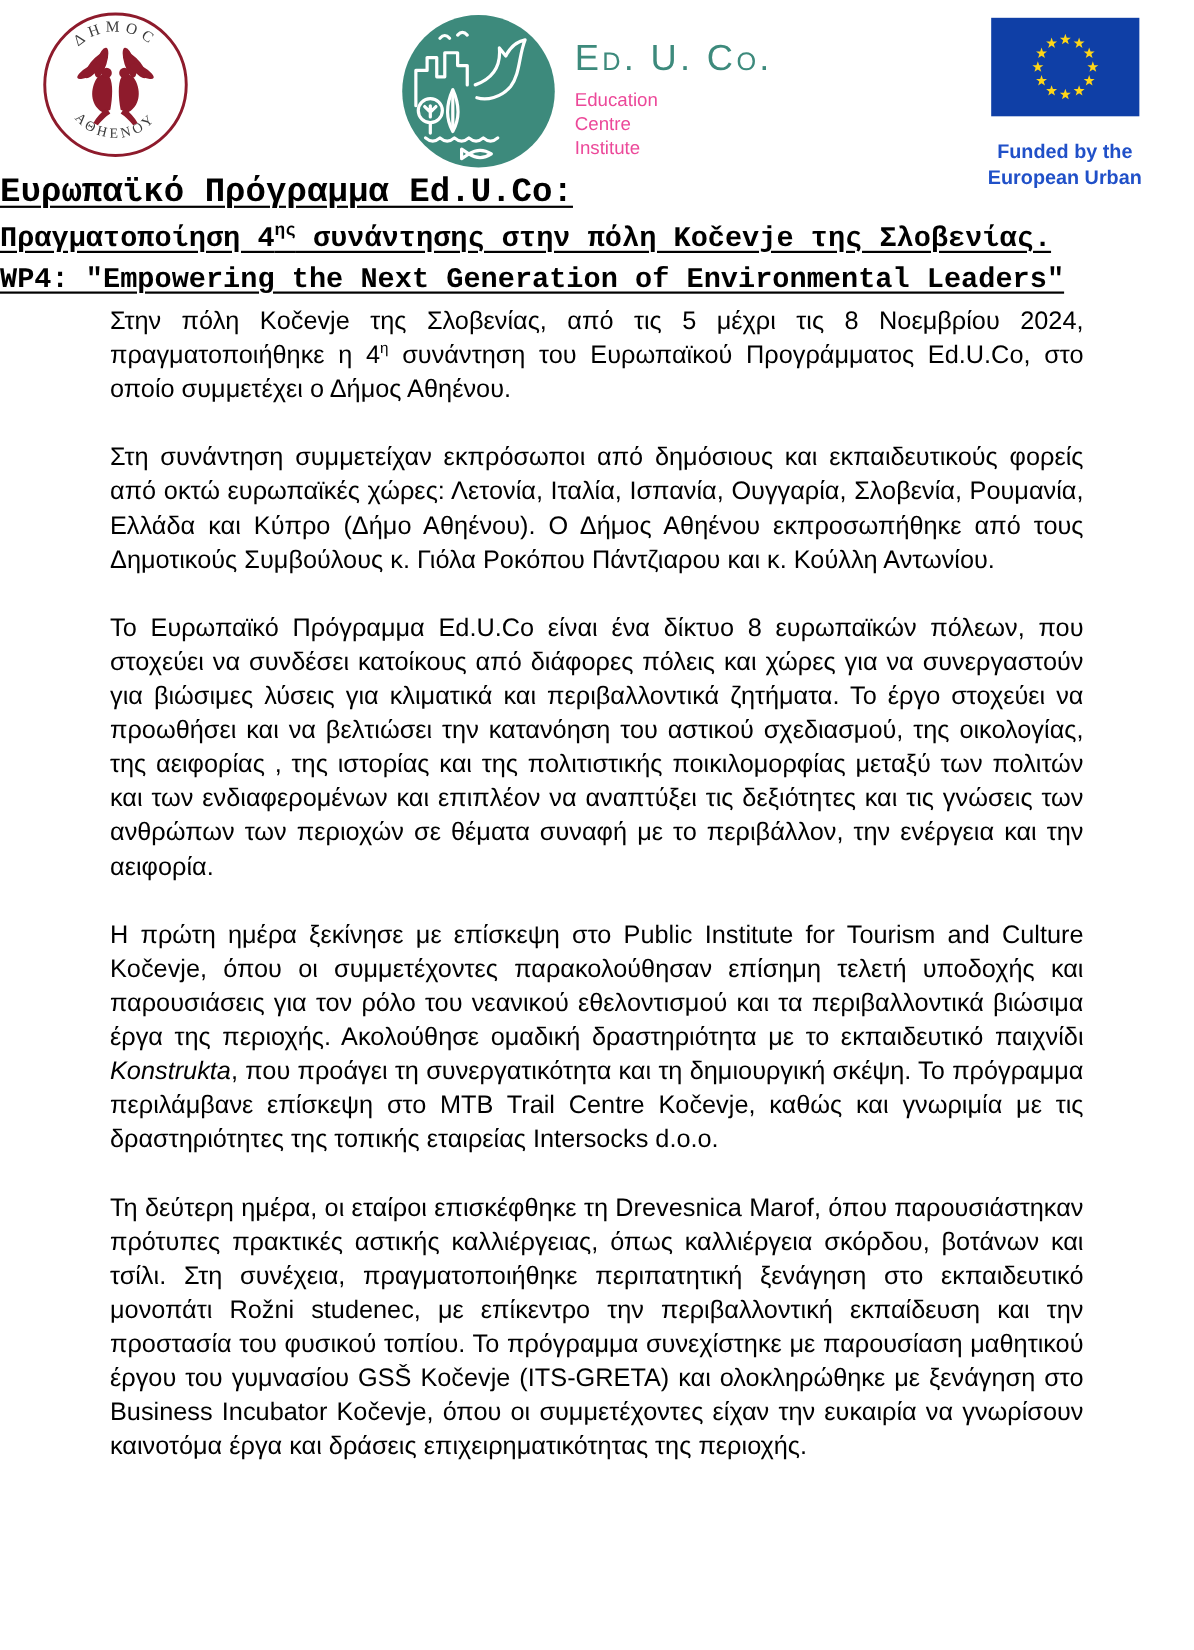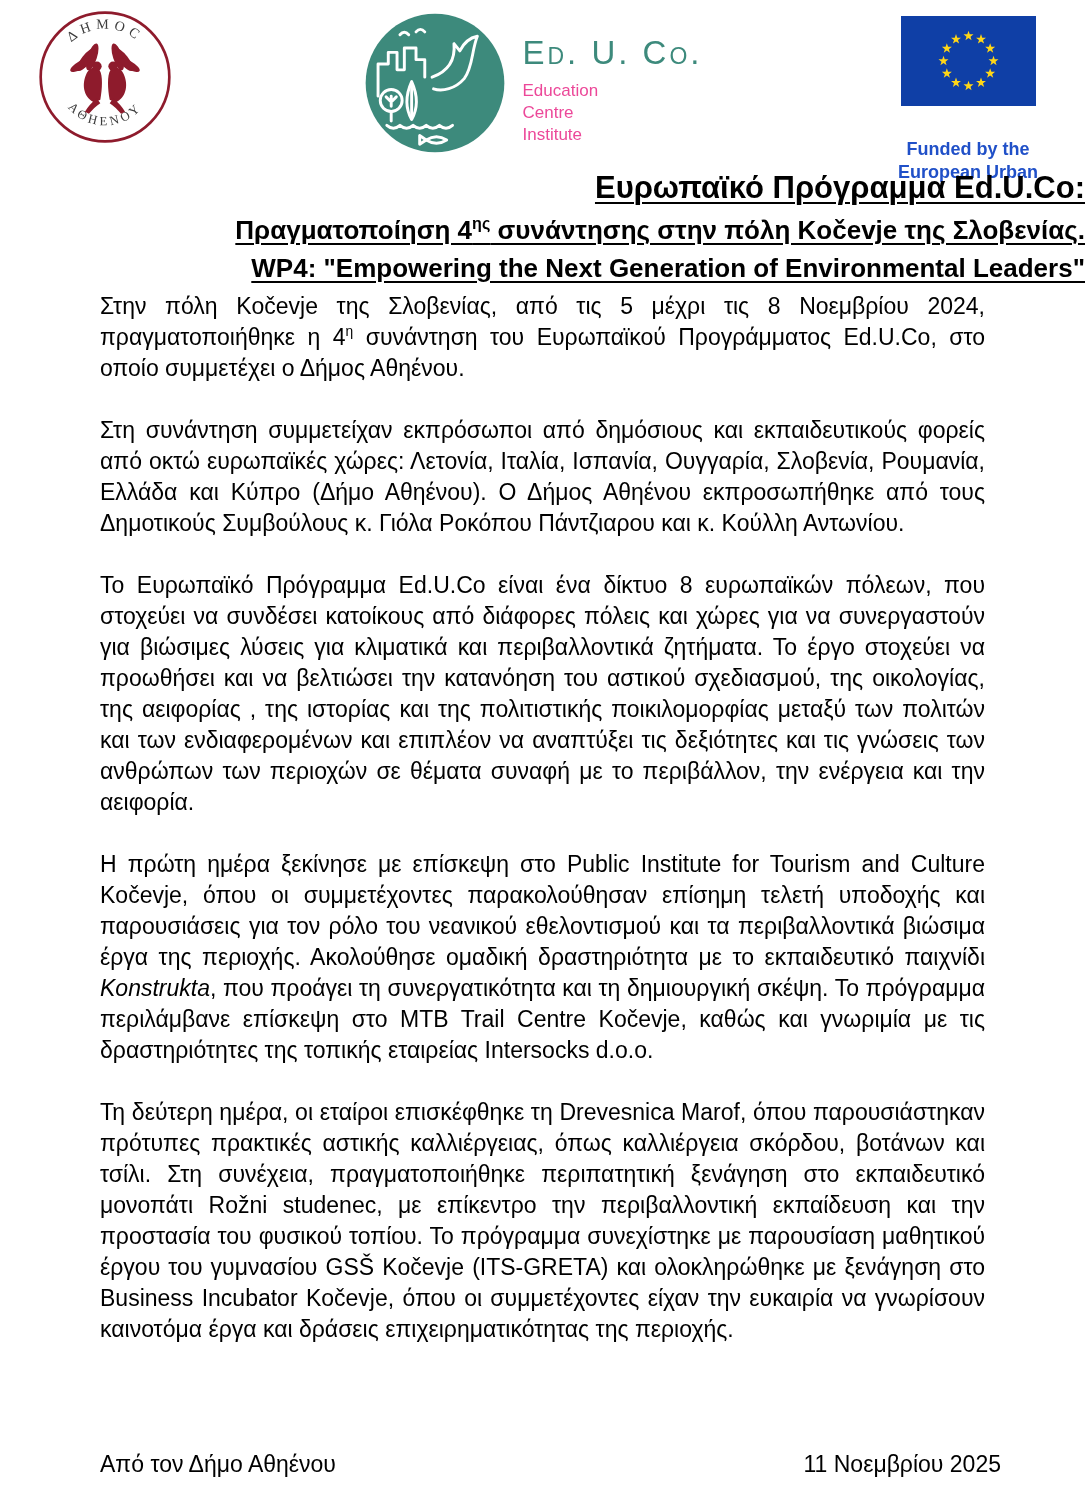--- a/index.html
+++ b/index.html
@@ -38,28 +38,28 @@
   
   .athienou svg{display:block;}
   
   .eduvo{display:flex;align-items:center;gap:14px;justify-content:center;}
   .eduvo-text{padding-top:14px;}
   .eduvo-wordmark{color:var(--eduvo-teal);font-size:33px;letter-spacing:3px;
     font-variant:small-caps;font-weight:500;margin-bottom:8px;}
   .eduvo-tagline{font-size:17px;color:#ec4899;line-height:1.3;}
   
   .eu-funded{width:150px;text-align:center;padding-top:6px;}
-  .eu-caption{margin-top:28px;font-size:18px;font-weight:bold;
+  .eu-caption{margin-top:16px;font-size:18px;font-weight:bold;
     color:var(--funded-text-blue);line-height:1.25;}
   
-  .title-block{text-align:right;margin-top:12px;}
+  .title-block{text-align:left;font-family:Liberation Mono, monospace;}
   .title-line1{font-size:31px;font-weight:bold;text-decoration:underline;
     text-decoration-thickness:2px;text-underline-offset:4px;margin-bottom:8px;}
   .title-line2,.title-line3{font-size:26px;font-weight:bold;text-decoration:underline;
-    text-decoration-thickness:2px;text-underline-offset:4px;margin-bottom:7px;padding-left:43px;}
+    text-decoration-thickness:2px;text-underline-offset:4px;margin-bottom:7px;}
   .title-line2 sup{font-size:62%;}
   
   .doc-body{padding:0 100px;}
   .doc-body p{font-size:23px;line-height:31px;text-align:justify;margin:0 0 31px 0;}
   .doc-body p sup{font-size:60%;line-height:0;}
   
   .doc-footer{position:absolute;left:100px;right:84px;bottom:22px;
     display:flex;justify-content:space-between;font-size:23px;}
 </style>
 </head>
@@ -169,17 +169,13 @@
 
   <div class="doc-body">
       <p><span>Στην πόλη Kočevje της Σλοβενίας, από τις 5 μέχρι τις 8 Νοεμβρίου 2024, πραγματοποιήθηκε η 4</span><sup>η</sup><span> συνάντηση του Ευρωπαϊκού Προγράμματος Ed.U.Co, στο οποίο συμμετέχει ο Δήμος Αθηένου.</span></p>
       <p><span>Στη συνάντηση συμμετείχαν εκπρόσωποι από δημόσιους και εκπαιδευτικούς φορείς από οκτώ ευρωπαϊκές χώρες: Λετονία, Ιταλία, Ισπανία, Ουγγαρία, Σλοβενία, Ρουμανία, Ελλάδα και Κύπρο (Δήμο Αθηένου). Ο Δήμος Αθηένου εκπροσωπήθηκε από τους Δημοτικούς Συμβούλους κ. Γιόλα Ροκόπου Πάντζιαρου και κ. Κούλλη Αντωνίου.</span></p>
       <p><span>Το Ευρωπαϊκό Πρόγραμμα Ed.U.Co είναι ένα δίκτυο 8 ευρωπαϊκών πόλεων, που στοχεύει να συνδέσει κατοίκους από διάφορες πόλεις και χώρες για να συνεργαστούν για βιώσιμες λύσεις για κλιματικά και περιβαλλοντικά ζητήματα.  Το έργο στοχεύει να προωθήσει και να βελτιώσει την κατανόηση του αστικού σχεδιασμού, της οικολογίας, της αειφορίας , της ιστορίας και της πολιτιστικής ποικιλομορφίας μεταξύ των πολιτών και των ενδιαφερομένων και επιπλέον να αναπτύξει τις δεξιότητες και τις γνώσεις των ανθρώπων των περιοχών σε θέματα συναφή με το περιβάλλον, την ενέργεια και την αειφορία.</span></p>
       <p><span>Η πρώτη ημέρα ξεκίνησε με επίσκεψη στο Public Institute for Tourism and Culture Kočevje, όπου οι συμμετέχοντες παρακολούθησαν επίσημη τελετή υποδοχής και παρουσιάσεις για τον ρόλο του νεανικού εθελοντισμού και τα περιβαλλοντικά βιώσιμα έργα της περιοχής. Ακολούθησε ομαδική δραστηριότητα με το εκπαιδευτικό παιχνίδι </span><i>Konstrukta</i><span>, που προάγει τη συνεργατικότητα και τη δημιουργική σκέψη. Το πρόγραμμα περιλάμβανε επίσκεψη στο MTB Trail Centre Kočevje, καθώς και γνωριμία με τις δραστηριότητες της τοπικής εταιρείας Intersocks d.o.o.</span></p>
       <p><span>Τη δεύτερη ημέρα, οι εταίροι επισκέφθηκε τη Drevesnica Marof, όπου παρουσιάστηκαν πρότυπες πρακτικές αστικής καλλιέργειας, όπως καλλιέργεια σκόρδου, βοτάνων και τσίλι. Στη συνέχεια, πραγματοποιήθηκε περιπατητική ξενάγηση στο εκπαιδευτικό μονοπάτι Rožni studenec, με επίκεντρο την περιβαλλοντική εκπαίδευση και την προστασία του φυσικού τοπίου. Το πρόγραμμα συνεχίστηκε με παρουσίαση μαθητικού έργου του γυμνασίου GSŠ Kočevje (ITS-GRETA) και ολοκληρώθηκε με ξενάγηση στο Business Incubator Kočevje, όπου οι συμμετέχοντες είχαν την ευκαιρία να γνωρίσουν καινοτόμα έργα και δράσεις επιχειρηματικότητας της περιοχής.</span></p>
       <p></p>
     </div>
 
-  <div class="doc-footer">
-    <span>Από τον Δήμο Αθηένου</span>
-    <span>11  Νοεμβρίου 2025</span>
-  </div>
 </div>
 
 </body></html>

